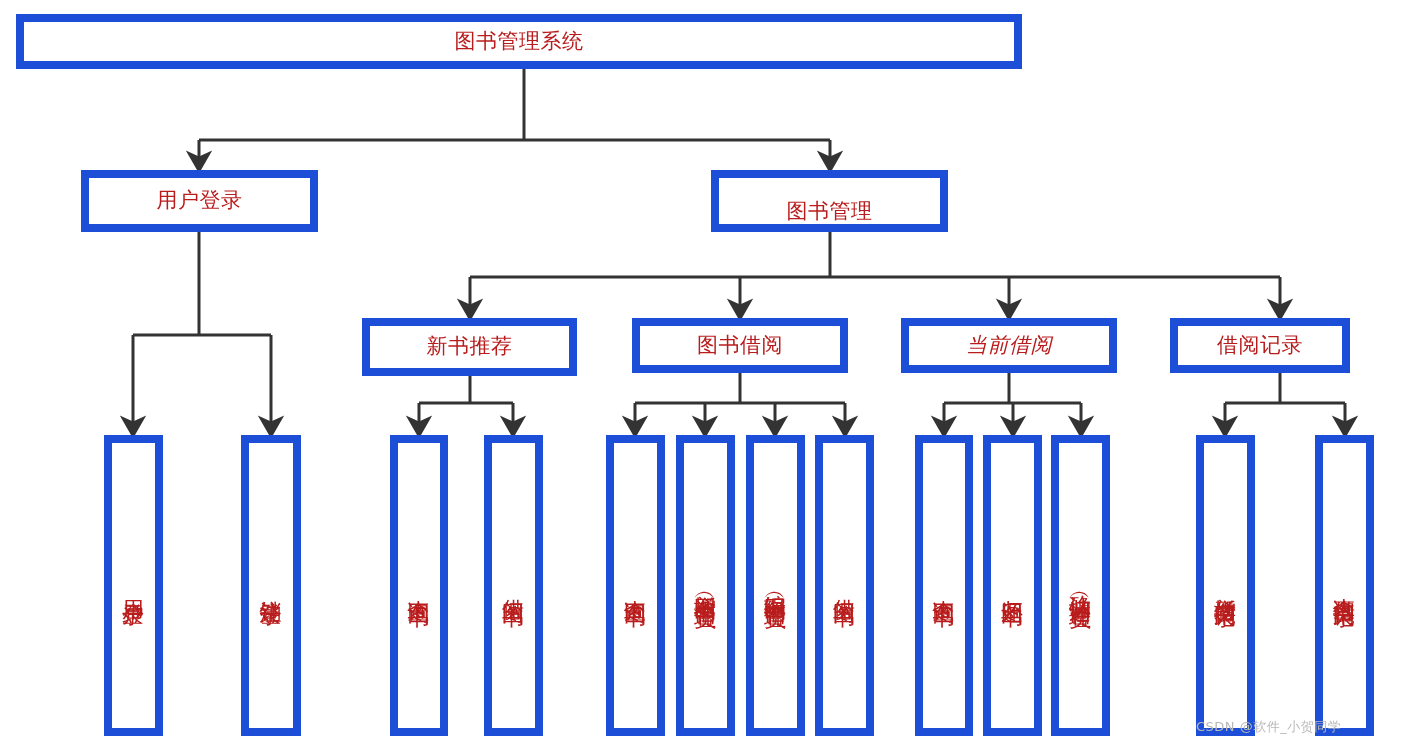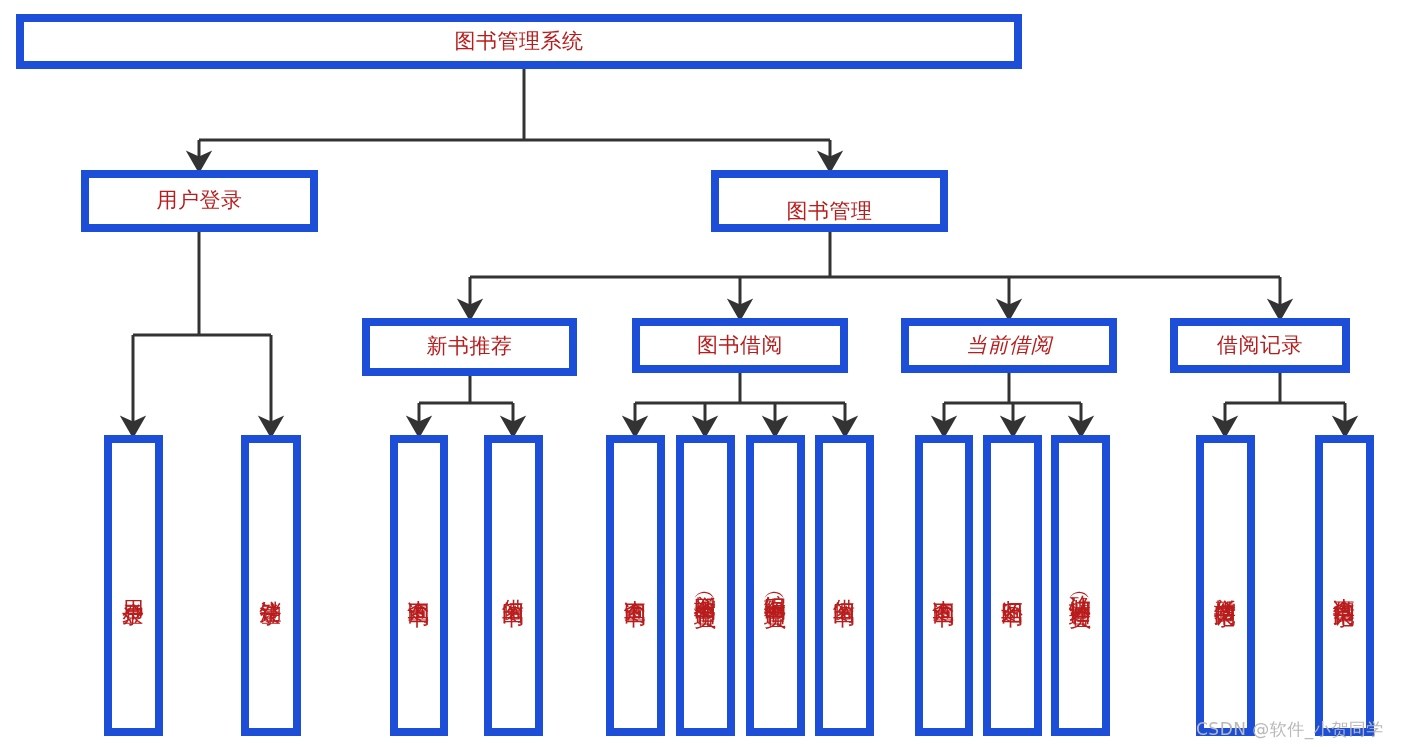--- a/index.html
+++ b/index.html
@@ -39,21 +39,21 @@
     text-orientation:upright;
     font-size:22px;
     line-height:1.05;
     letter-spacing:2px;
     white-space:normal;
     max-height:288px;
   }
   .watermark{
     position:absolute;
     color:#b9b9b9;
-    font-size:17px;
+    font-size:13px;
     letter-spacing:0.5px;
     white-space:nowrap;
     pointer-events:none;
   }
 </style>
 </head>
 <body>
 
 <div id="canvas">
 

